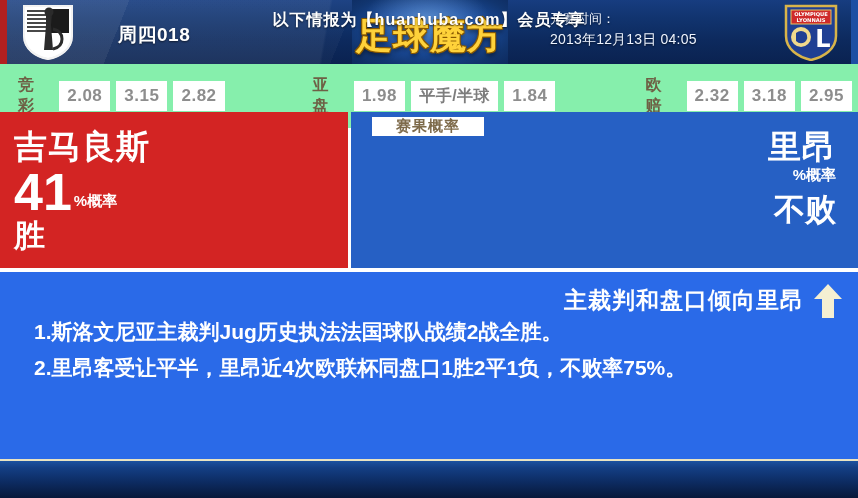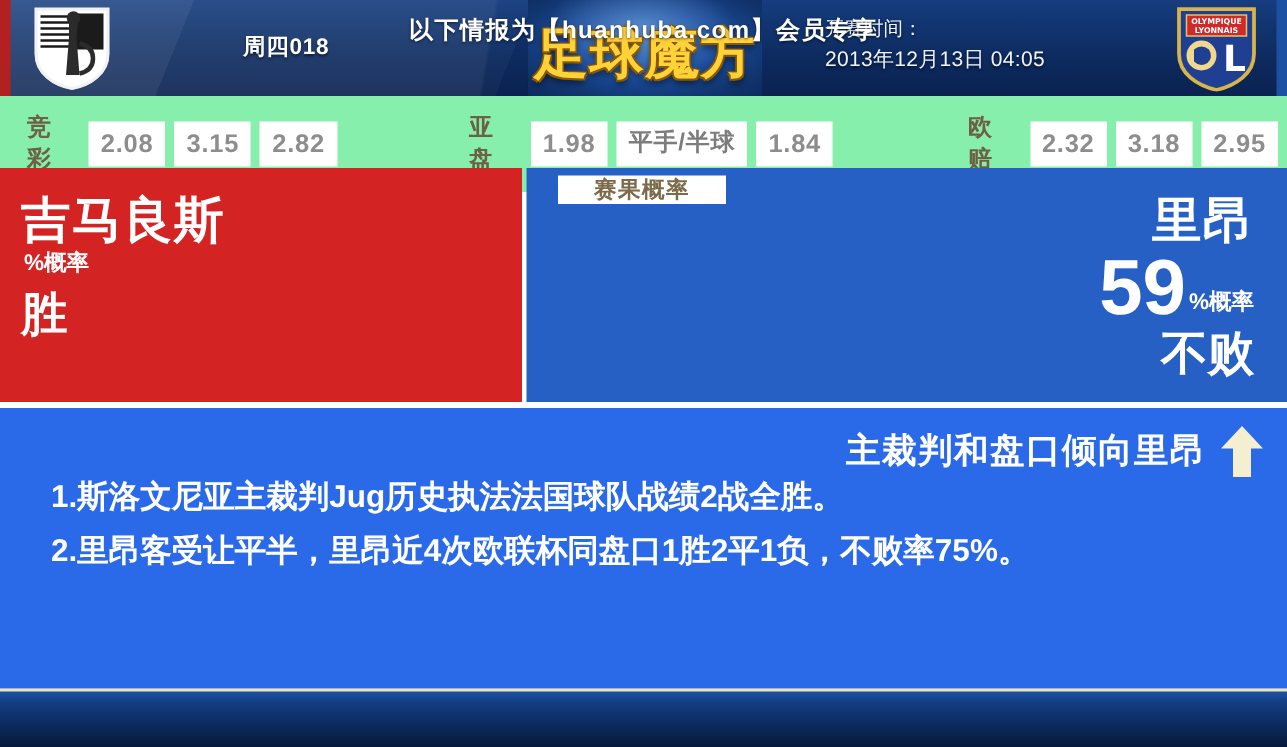--- a/index.html
+++ b/index.html
@@ -16,22 +16,22 @@
   .hdr-blueR{position:absolute;right:0;top:0;width:7px;height:64px;background:#1d4fa3;}
   .hdr-sheen{position:absolute;left:0;top:0;width:858px;height:64px;
     background:linear-gradient(112deg, rgba(255,255,255,0.09) 0 120px, rgba(255,255,255,0.03) 120px 330px, rgba(255,255,255,0) 330px 100%);}
   .hdr-diag{position:absolute;left:330px;top:-20px;width:120px;height:110px;
      background:linear-gradient(110deg, rgba(255,255,255,0.0) 0 48%, rgba(120,170,255,0.10) 48% 100%);transform:skewX(-20deg);}
 
   
   .crest-l{position:absolute;left:20px;top:3px;width:56px;height:58px;}
   .crest-r{position:absolute;right:18px;top:4px;width:58px;height:57px;}
 
-  .round-label{position:absolute;left:118px;top:22px;color:#ffffff;font-size:15px;font-weight:bold;letter-spacing:.5px;
-     text-shadow:0 1px 2px rgba(0,0,0,.55);margin-left:44px;}
+  .round-label{position:absolute;left:118px;top:22px;color:#ffffff;font-size:19px;font-weight:bold;letter-spacing:.5px;
+     text-shadow:0 1px 2px rgba(0,0,0,.55);}
 
   
   .logo-plate{position:absolute;left:352px;top:0;width:156px;height:64px;
     background:radial-gradient(ellipse at 50% 45%, #2f6fc4 0%, #1b4c9c 45%, #11356f 78%, #0d2a5e 100%);}
   .logo-plate:after{content:"";position:absolute;left:0;top:0;right:0;bottom:0;
     background:radial-gradient(ellipse at 48% 30%, rgba(180,220,255,.35) 0%, rgba(180,220,255,0) 55%);}
   .logo-text{position:absolute;left:352px;top:12px;width:156px;text-align:center;font-size:36px;font-weight:bold;
      font-family:"DejaVu Sans","Liberation Sans",sans-serif;letter-spacing:1px;
      color:#ffd23a;
      text-shadow:0 0 2px #8a5a00, 1px 1px 0 #8a5a00, -1px 1px 0 #8a5a00, 1px -1px 0 #8a5a00, -1px -1px 0 #8a5a00, 0 3px 5px rgba(0,0,0,.6);}
@@ -162,29 +162,29 @@
     </div>
   </div>
 
   <div class="prob">
     <div class="prob-red"></div>
     <div class="prob-blue"></div>
 
     <div class="team-l">
       <div class="nm">吉马良斯</div>
       <div class="row">
+        <span class="big">41</span>
         <span class="suf">%概率</span>
       </div>
       <div class="res">胜</div>
     </div>
 
     <div class="team-r">
       <div class="nm">里昂</div>
       <div class="row">
-        <span class="big">59</span>
         <span class="suf">%概率</span>
       </div>
       <div class="res">不败</div>
     </div>
 
     <div class="prob-desc">本场比赛吉马良斯获胜概率41%,两队战平概率28%,里昂获胜概率31%。</div>
   </div>
 
   <div class="tab">
     <span>赛果概率</span>

